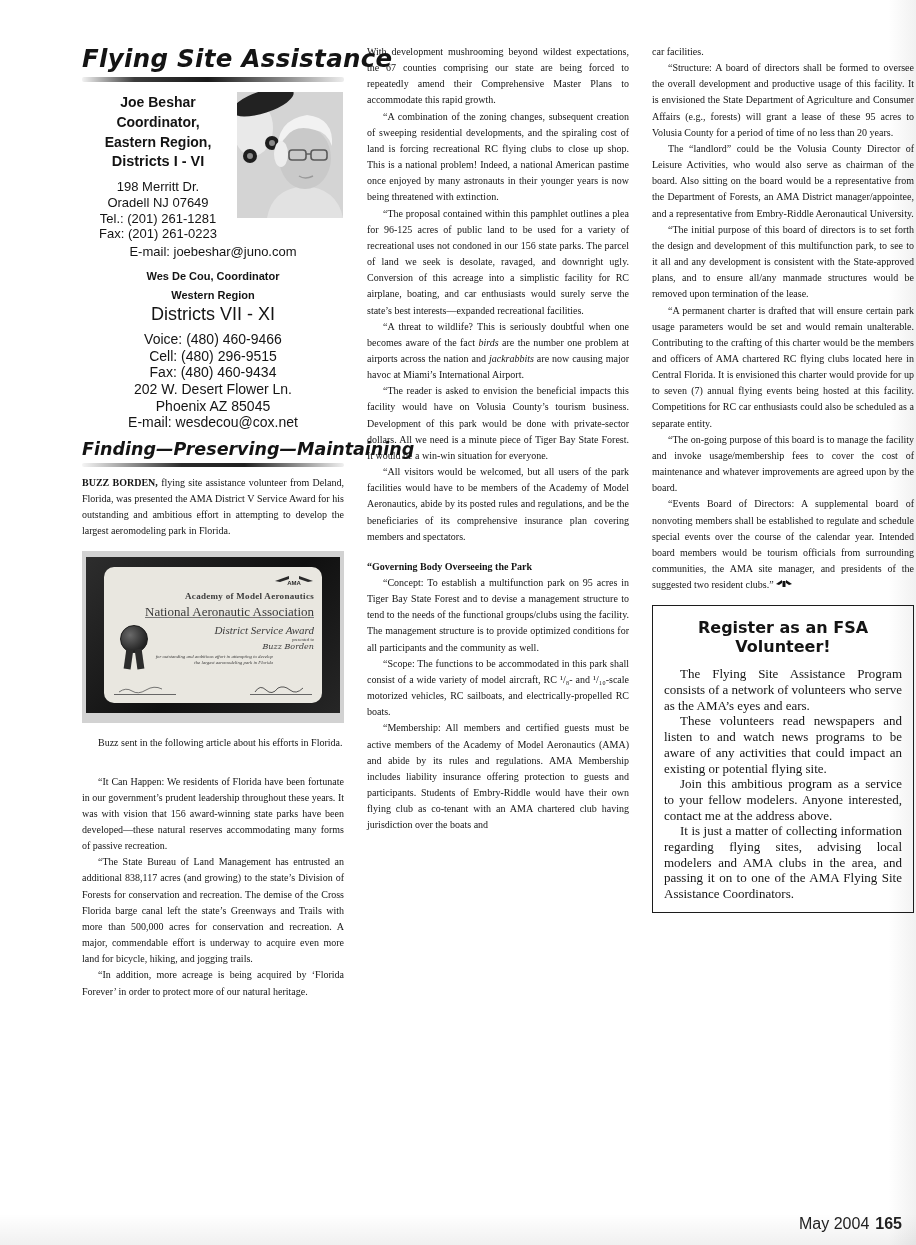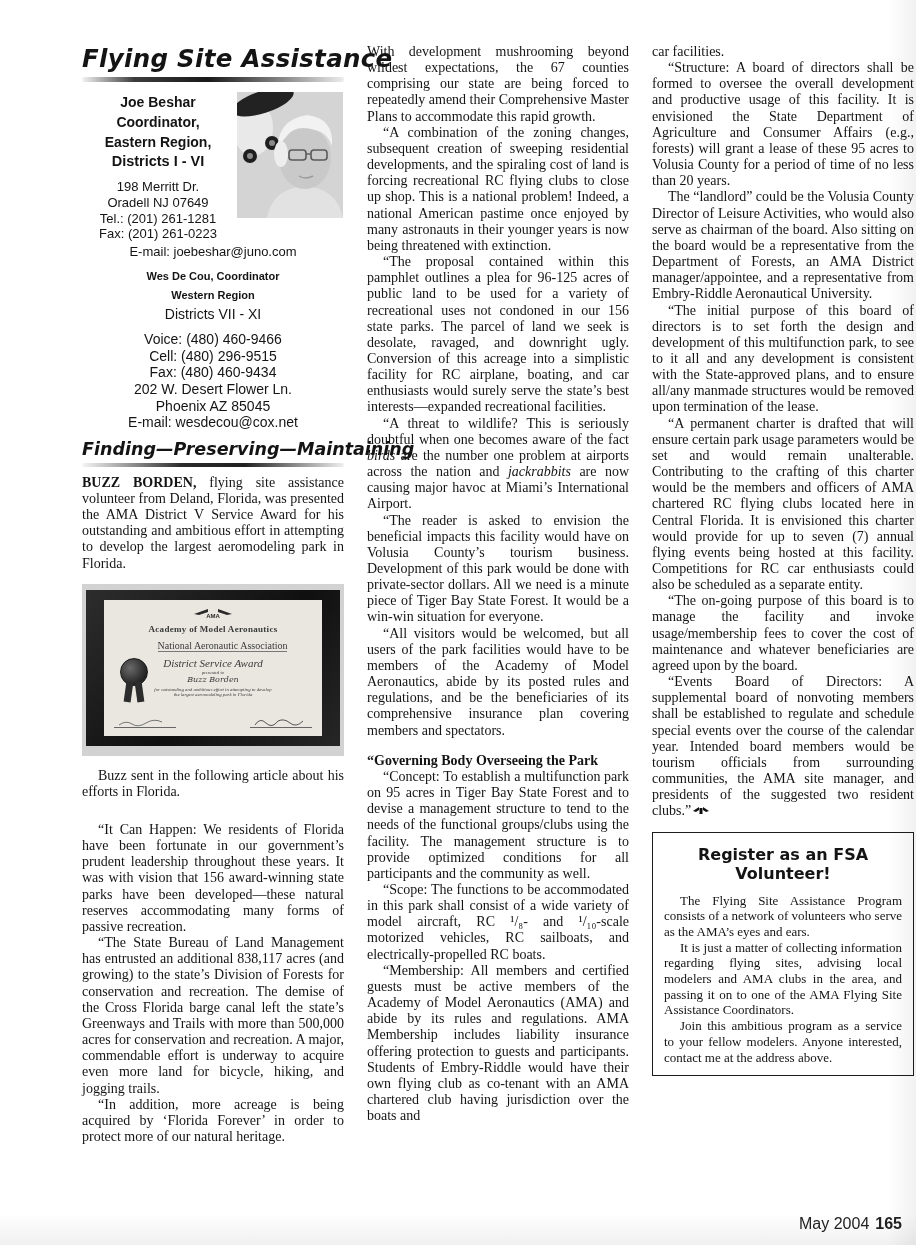--- a/index.html
+++ b/index.html
@@ -9,21 +9,21 @@
       linear-gradient(to bottom, rgba(0,0,0,0) 97.5%, rgba(0,0,0,0.06)),
       linear-gradient(to right, #ffffff 97%, #f1f1f1);
     background-color:#ffffff;
     font-family:"Liberation Serif","DejaVu Serif",serif;
     color:#141414; overflow:hidden;
   }
   .columns { display:flex; gap:23px; padding:44px 10px 0 82px; box-sizing:border-box; }
   .col { width:262px; flex:0 0 262px; }
 
   
-  .bt { font-size:14px; line-height:16.15px; text-align:justify; margin:0; text-indent:16px; }
+  .bt { font-size:10px; line-height:16.15px; text-align:justify; margin:0; text-indent:16px; }
   .bt.cont { text-indent:0; }
   .bt.gap-top { margin-top:22px; }
   .sect-head { font-weight:bold; margin-top:14px; text-indent:0; }
   em.term { font-style:italic; }
 
   
   .masthead-title {
     font-family:"DejaVu Sans","Liberation Sans",sans-serif;
     font-weight:bold; font-style:italic; font-size:24.5px;
     text-align:center; letter-spacing:0.3px; margin:0 0 4px 0; white-space:nowrap;
@@ -36,37 +36,37 @@
   .card { display:flex; margin-bottom:2px; }
   .card-left { width:152px; text-align:center; font-family:"Liberation Sans",sans-serif; }
   .coord-name { font-weight:bold; font-size:14px; line-height:20px; }
   .coord-districts { font-weight:bold; font-size:14.5px; line-height:18px; margin-bottom:9px; }
   .addr-line { font-size:13px; line-height:15.8px; }
   .card-photo { width:106px; height:126px; margin-left:3px; flex:0 0 106px; }
   .email-line { font-family:"Liberation Sans",sans-serif; font-size:13px; text-align:center; margin:0 0 8px 0; }
 
   .west { text-align:center; font-family:"Liberation Sans",sans-serif; margin-bottom:8px; }
   .west-name { font-weight:bold; font-size:11px; line-height:19px; }
-  .west-districts { font-size:14px; line-height:18px; margin-bottom:8px; }
+  .west-districts { font-size:18px; line-height:18px; margin-bottom:8px; }
   .west-line { font-size:14px; line-height:16.6px; }
 
   .tagline { font-family:"DejaVu Sans","Liberation Sans",sans-serif; font-weight:bold; font-style:italic;
     font-size:17.5px; text-align:center; margin:2px 0 0 0; white-space:nowrap; }
 
   .lead-para { margin-top:2px; }
   .lead-bold { font-weight:bold; }
 
   
   .cert-fig { position:relative; width:262px; height:172px; background:#d2d2d2; margin:12px 0 12px 0; }
   .cert-frame { position:absolute; left:4px; top:6px; right:4px; bottom:10px;
     background:linear-gradient(135deg,#2d2d2d,#101010 55%,#262626); }
   .cert-paper { position:absolute; left:22px; top:16px; right:22px; bottom:20px;
-    background:#e9e7e0; padding:6px 8px 7px 8px; box-sizing:border-box; text-align:center; color:#3a3a3a; }
+    background:#e9e7e0; padding:6px 8px 7px 8px; box-sizing:border-box; text-align:right; color:#3a3a3a;border-radius:10px; }
   .cert-org { font-weight:bold; font-size:9px; line-height:11px; letter-spacing:0.3px; }
-  .cert-assoc { font-size:10px; line-height:9px; border-bottom:0.5px solid #777; display:inline-block; padding-bottom:1px;margin-left:19px; }
+  .cert-assoc { font-size:13px; line-height:9px; border-bottom:0.5px solid #777; display:inline-block; padding-bottom:1px;margin-left:19px; }
   .cert-award { font-style:italic; font-size:11px; margin-top:4px; }
   .cert-presented { font-size:4.5px; margin-top:1px; }
   .cert-recipient { font-style:italic; font-size:8px; font-family:"DejaVu Serif",serif; }
   .cert-citation { font-style:italic; font-size:4.8px; line-height:5.8px; margin:3px auto 0 auto; width:120px; }
   .cert-sigrow { position:absolute; left:10px; right:10px; bottom:8px; display:flex; justify-content:space-between; }
   .cert-sigline { width:62px; border-top:0.5px solid #666; height:0; position:relative; }
   .cert-sigline svg { position:absolute; bottom:1px; left:4px; }
   .cert-seal { position:absolute; left:16px; top:58px; width:30px; height:46px; }
   .seal-disc { width:28px; height:28px; border-radius:50%; background:radial-gradient(circle at 35% 35%, #6a6a6a, #232323 70%); border:1.5px solid #1a1a1a; box-sizing:border-box; }
   .seal-rib { position:absolute; top:24px; width:7px; height:20px; background:#2c2c2c; }
@@ -194,32 +194,33 @@
       <p class="bt">“Scope: The functions to be accommodated in this park shall consist of a wide variety of model aircraft, RC ¹/₈- and ¹/₁₀-scale motorized vehicles, RC sailboats, and electrically-propelled RC boats.</p>
       <p class="bt">“Membership: All members and certified guests must be active members of the Academy of Model Aeronautics (AMA) and abide by its rules and regulations. AMA Membership includes liability insurance offering protection to guests and participants. Students of Embry-Riddle would have their own flying club as co-tenant with an AMA chartered club having jurisdiction over the boats and</p>
     </div>
 
     <div class="col">
       <p class="bt cont">car facilities.</p>
       <p class="bt">“Structure: A board of directors shall be formed to oversee the overall development and productive usage of this facility. It is envisioned the State Department of Agriculture and Consumer Affairs (e.g., forests) will grant a lease of these 95 acres to Volusia County for a period of time of no less than 20 years.</p>
       <p class="bt">The “landlord” could be the Volusia County Director of Leisure Activities, who would also serve as chairman of the board. Also sitting on the board would be a representative from the Department of Forests, an AMA District manager/appointee, and a representative from Embry-Riddle Aeronautical University.</p>
       <p class="bt">“The initial purpose of this board of directors is to set forth the design and development of this multifunction park, to see to it all and any development is consistent with the State-approved plans, and to ensure all/any manmade structures would be removed upon termination of the lease.</p>
       <p class="bt">“A permanent charter is drafted that will ensure certain park usage parameters would be set and would remain unalterable. Contributing to the crafting of this charter would be the members and officers of AMA chartered RC flying clubs located here in Central Florida. It is envisioned this charter would provide for up to seven (7) annual flying events being hosted at this facility. Competitions for RC car enthusiasts could also be scheduled as a separate entity.</p>
-      <p class="bt">“The on-going purpose of this board is to manage the facility and invoke usage/membership fees to cover the cost of maintenance and whatever beneficiaries are agreed upon by the board.</p>
+      <p class="bt">“The on-going purpose of this board is to manage the facility and invoke usage/membership fees to cover the cost of maintenance and whatever improvements are agreed upon by the board.</p>
       <p class="bt"><span>“Events Board of Directors: A supplemental board of nonvoting members shall be established to regulate and schedule special events over the course of the calendar year. Intended board members would be tourism officials from surrounding communities, the AMA site manager, and presidents of the suggested two resident clubs.”</span><svg class="dingbat" width="16" height="10" viewBox="0 0 16 10" xmlns="http://www.w3.org/2000/svg">
             <path d="M0,5 L6,1 L6,4 L3,6 Z" fill="#111"></path>
             <path d="M16,5 L10,1 L10,4 L13,6 Z" fill="#111"></path>
             <rect x="6.5" y="2" width="3" height="6" fill="#111"></rect>
           </svg></p>
 
       <div class="fsa-box">
         <div class="fsa-title">Register as an FSA Volunteer!</div>
         <p class="bt">The Flying Site Assistance Program consists of a network of volunteers who serve as the AMA’s eyes and ears.</p>
+        <p class="bt">These volunteers read newspapers and listen to and watch news programs to be aware of any activities that could impact an existing or potential flying site.</p>
+        <p class="bt">Join this ambitious program as a service to your fellow modelers. Anyone interested, contact me at the address above.</p>
         <p class="bt">It is just a matter of collecting information regarding flying sites, advising local modelers and AMA clubs in the area, and passing it on to one of the AMA Flying Site Assistance Coordinators.</p>
-        <p class="bt">Join this ambitious program as a service to your fellow modelers. Anyone interested, contact me at the address above.</p>
       </div>
     </div>
   </div>
 
   <div class="footer">
     <span>May 2004</span><span class="pageno">165</span>
   </div>
 </div>
 
 </body></html>

